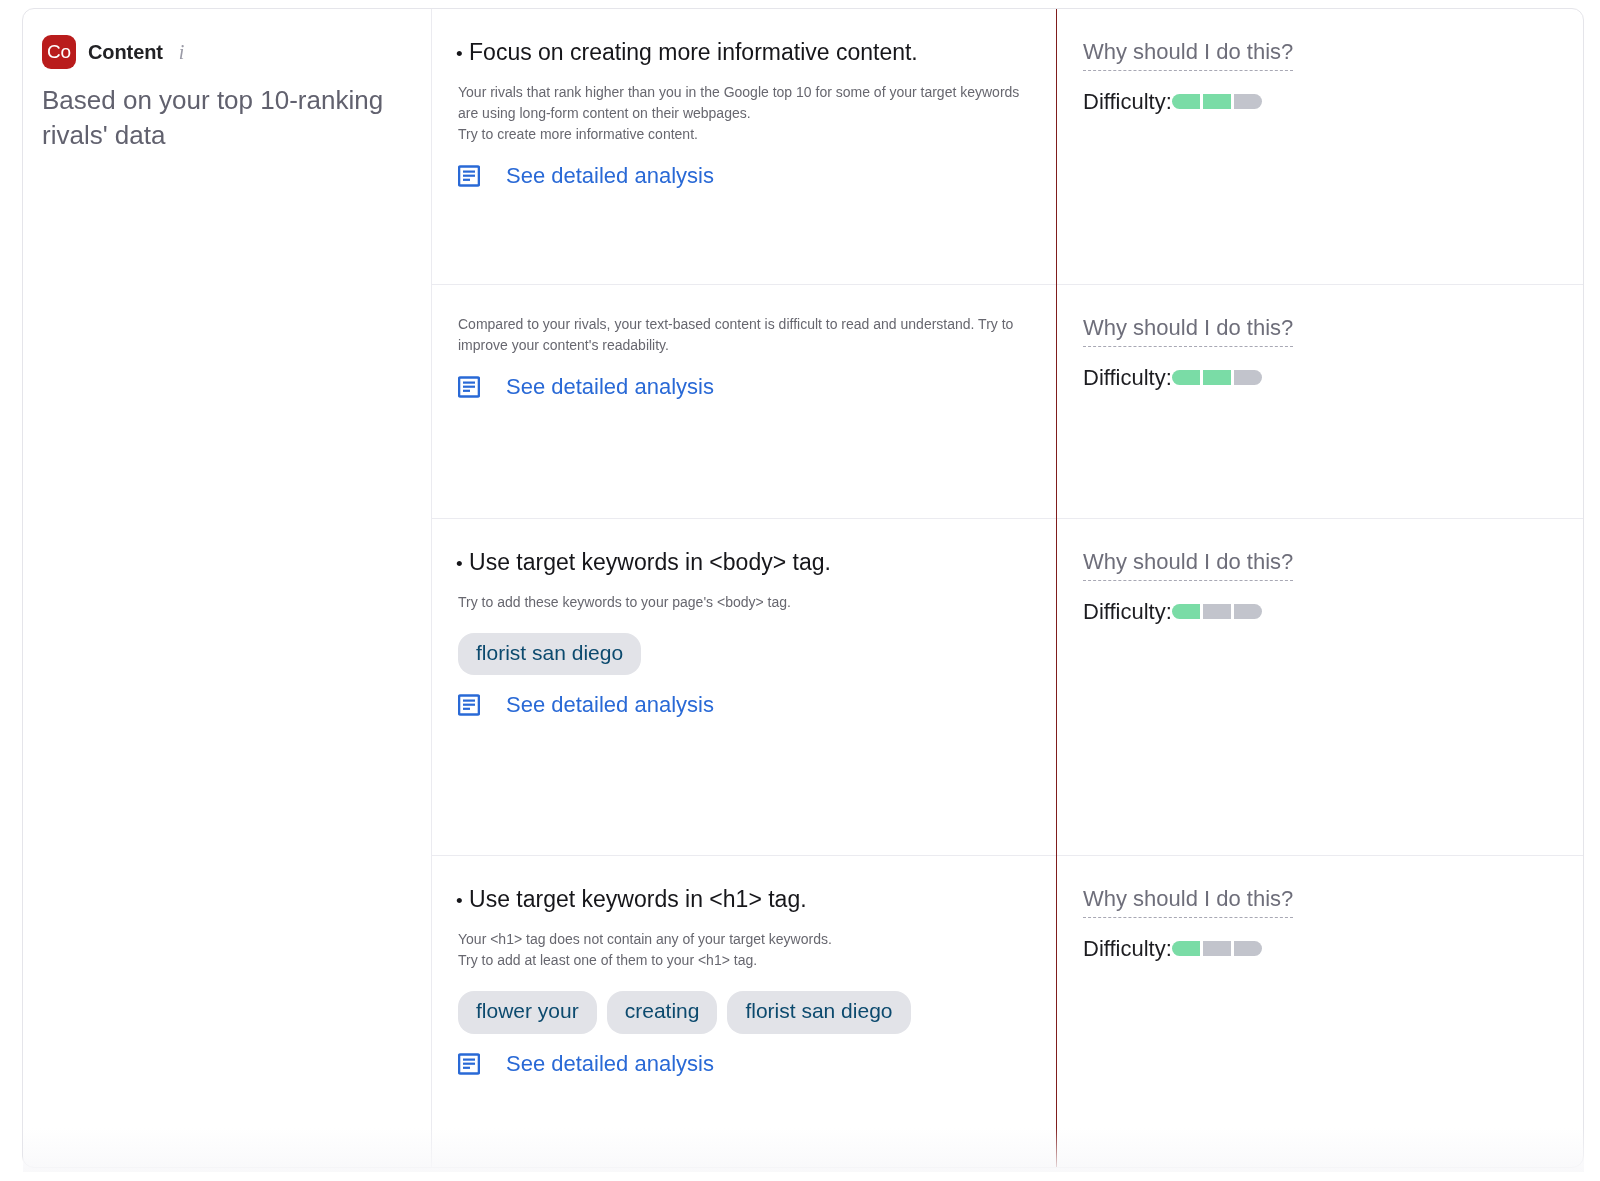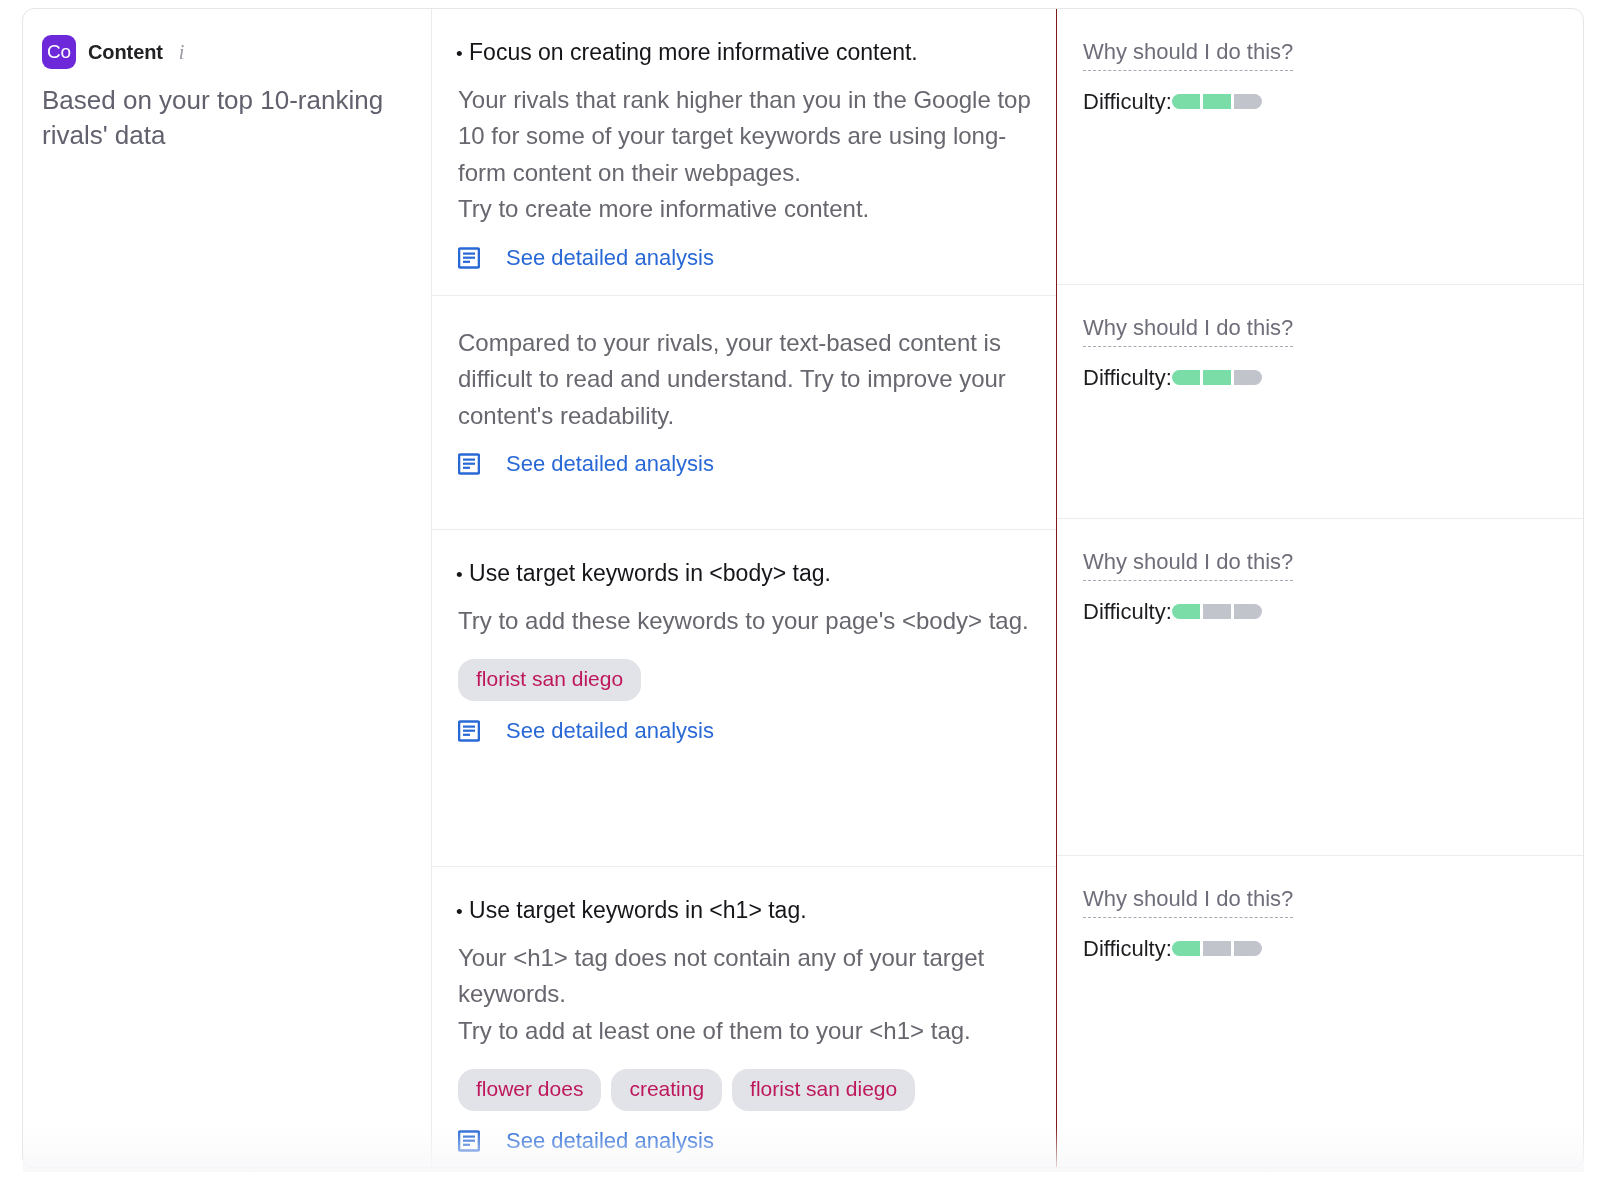--- a/index.html
+++ b/index.html
@@ -43,21 +43,21 @@
   }
   .cat-head {
     display: flex;
     align-items: center;
     gap: 12px;
   }
   .cat-badge {
     width: 34px;
     height: 34px;
     border-radius: 9px;
-    background: #6d28d9;
+    background: #b91c1c;
     color: #ffffff;
     font-size: 19px;
     font-weight: 400;
     display: flex;
     align-items: center;
     justify-content: center;
     letter-spacing: -0.2px;
     flex: 0 0 auto;
   }
   .cat-title {
@@ -96,34 +96,34 @@
   .rec-title {
     font-size: 23px;
     color: #16161a;
     line-height: 1.3;
     margin-bottom: 14px;
     padding-left: 10px;
     text-indent: -12px;
   }
   .rec-title .dot { font-size: 19px; }
   .rec-desc {
-    font-size: 24px;
+    font-size: 14px;
     line-height: 1.52;
     color: #67676f;
   }
   .rec-desc p { margin: 0; }
   .chips {
     margin-top: 20px;
     display: flex;
     flex-wrap: wrap;
     gap: 10px;
   }
   .chip {
     background: #e2e3e8;
-    color: #be185d;
+    color: #0c4a6e;
     font-size: 21px;
     border-radius: 16px;
     padding: 7px 18px 9px 18px;
     line-height: 1.25;
     white-space: nowrap;
   }
   .analysis-link {
     margin-top: 19px;
     display: flex;
     align-items: center;
@@ -279,21 +279,21 @@
         <div class="rec-row r4">
           <div class="rec-title">
             <span class="dot">•</span>
             <span>Use target keywords in &lt;h1&gt; tag.</span>
           </div>
           <div class="rec-desc">
             <p>Your &lt;h1&gt; tag does not contain any of your target keywords.</p>
             <p>Try to add at least one of them to your &lt;h1&gt; tag.</p>
           </div>
           <div class="chips">
-            <span class="chip">flower does</span>
+            <span class="chip">flower your</span>
             <span class="chip">creating</span>
             <span class="chip">florist san diego</span>
           </div>
           <div class="analysis-link">
             <svg class="doc-icon" viewBox="0 0 22 22">
               <rect x="1" y="1.5" width="20" height="19" rx="1.5" fill="#ffffff" stroke="#2969d6" stroke-width="2.6"></rect>
               <rect x="5" y="5.5" width="12" height="2.2" fill="#2969d6"></rect>
               <rect x="5" y="9.6" width="12" height="2.2" fill="#2969d6"></rect>
               <rect x="5" y="13.7" width="7" height="2.2" fill="#2969d6"></rect>
             </svg>

